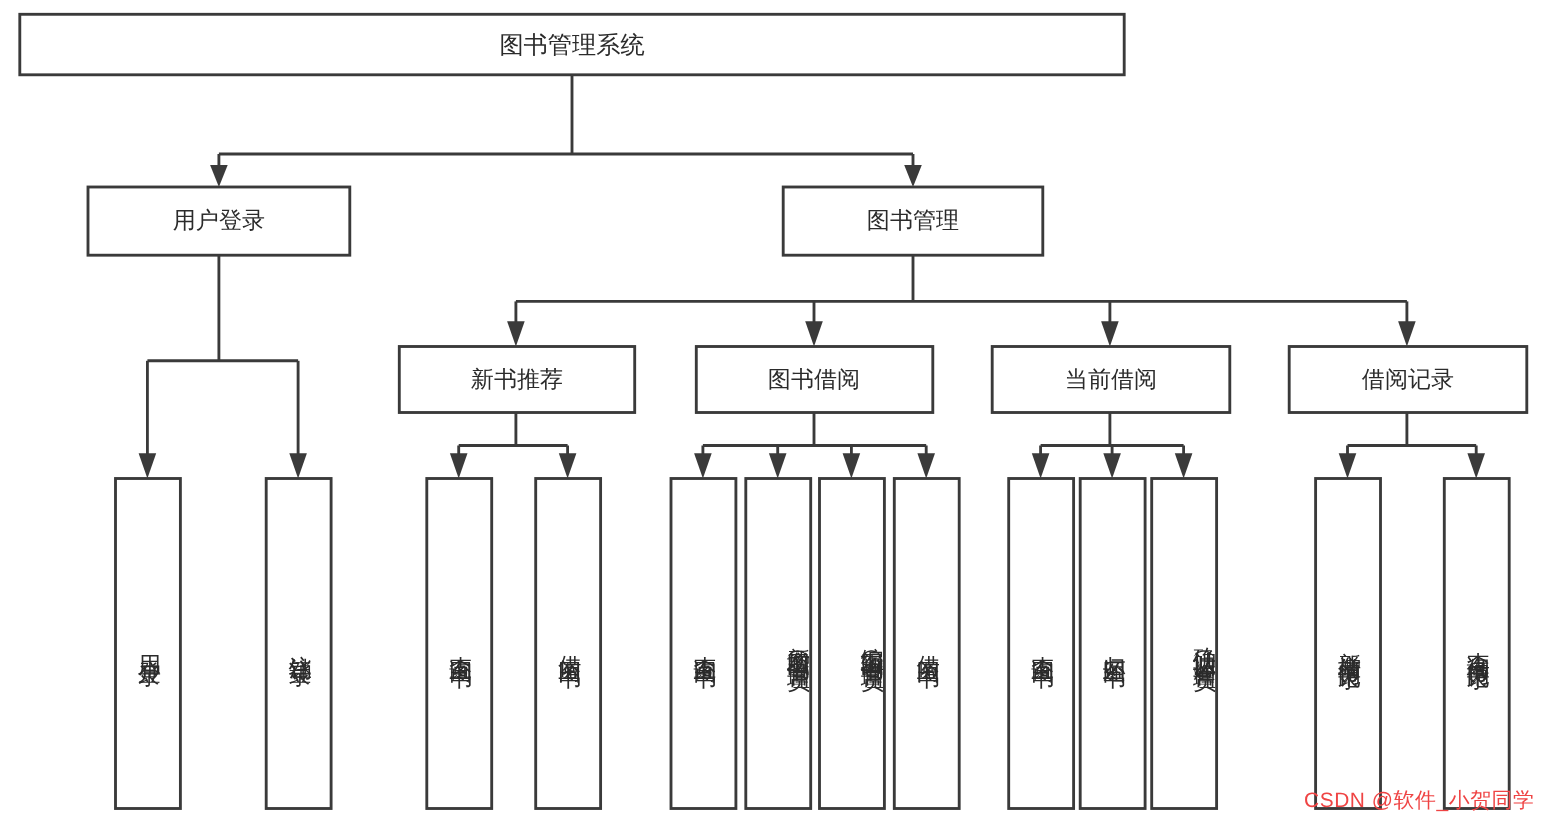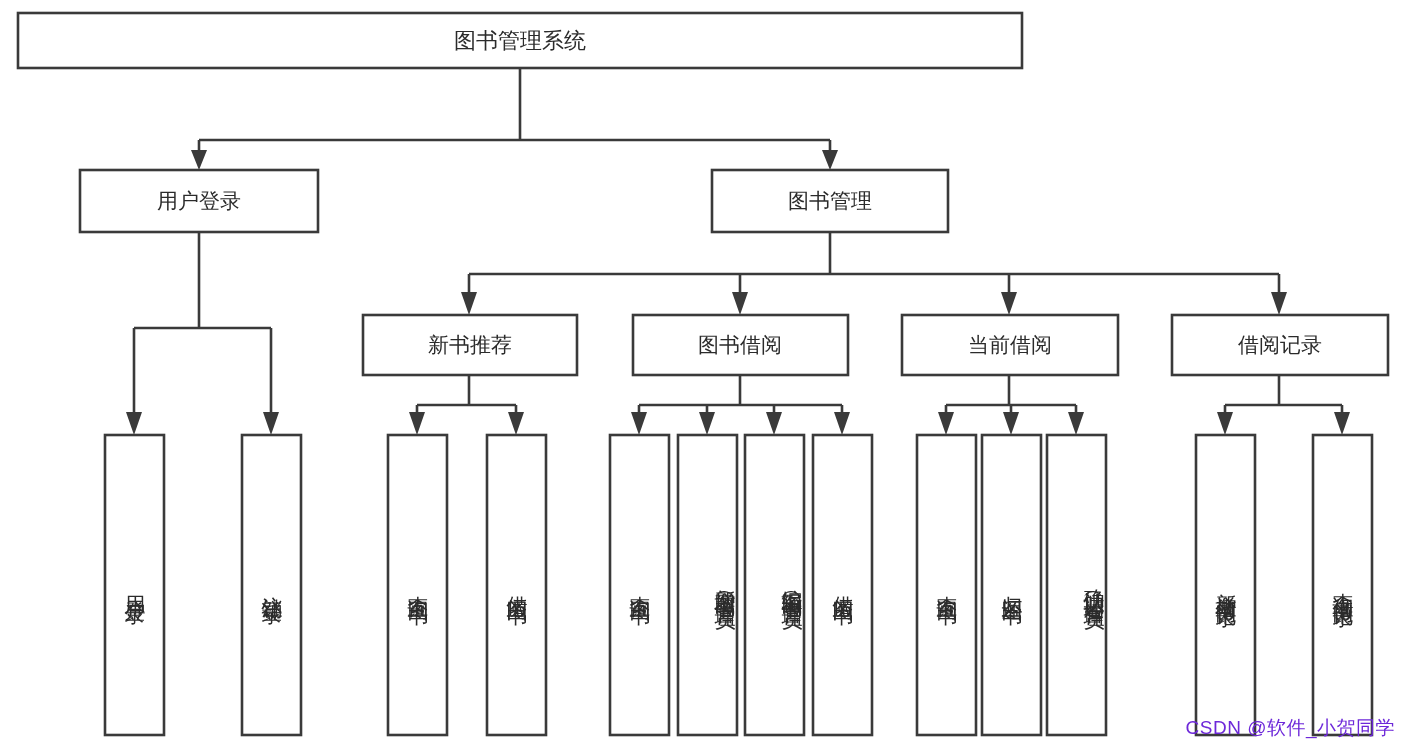--- a/index.html
+++ b/index.html
@@ -70,21 +70,21 @@
     text-align: center;
     pointer-events: none;
     white-space: nowrap;
   }
   .watermark {
     position: absolute;
     right: 10px;
     bottom: 6px;
     font-family: "Liberation Sans", "DejaVu Sans", sans-serif;
     font-size: 19px;
-    color: #6d28d9;
+    color: #ef4444;
     letter-spacing: 0.5px;
     white-space: nowrap;
   }
 </style>
 </head>
 <body>
 
 <div id="diagram-root">
 
   <svg class="diagram-canvas" viewBox="0 0 1405 747">

